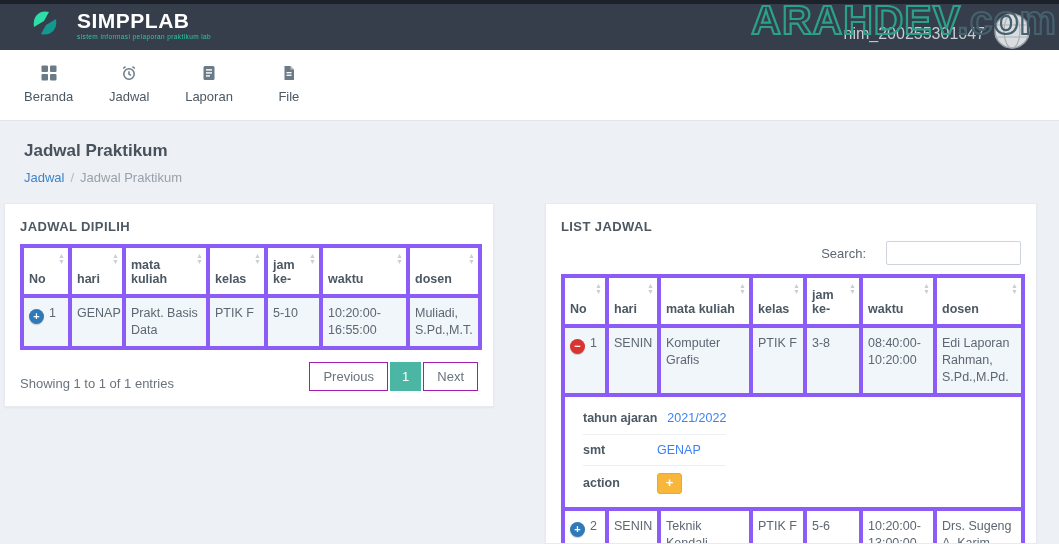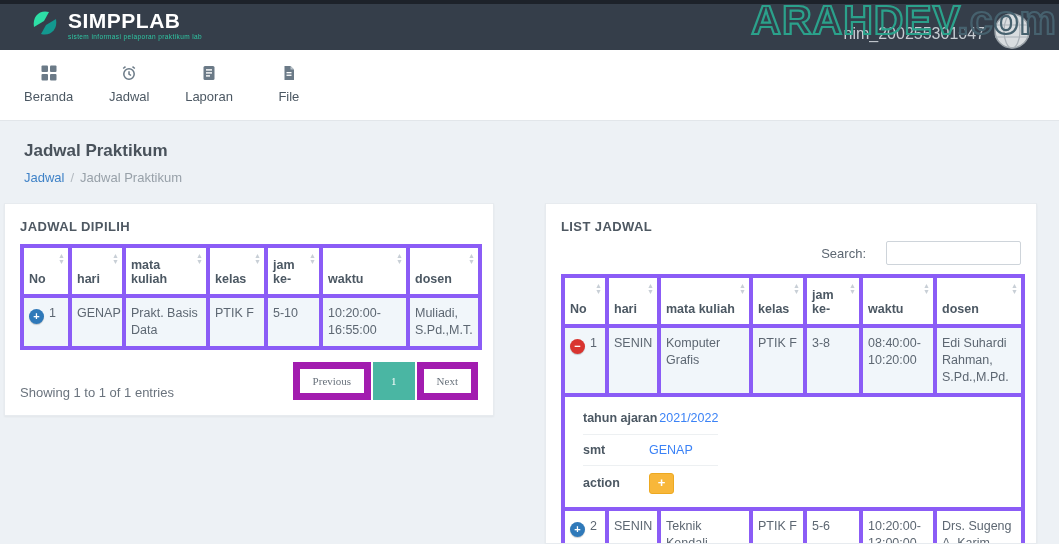--- a/index.html
+++ b/index.html
@@ -1,21 +1,21 @@
 <!DOCTYPE html>
 <html><head>
 <meta charset="utf-8">
 <style>
   html,body{margin:0;padding:0;background:#edf1f5;font-family:"Liberation Sans",sans-serif;}
   .screen{position:relative;width:1059px;height:544px;overflow:hidden;background:#edf1f5;}
 
   
   .navbar{position:absolute;left:0;top:0;width:1059px;height:50px;background:#353e4a;}
   .navbar::before{content:"";position:absolute;left:0;top:0;right:0;height:4px;background:#1d222a;}
-  .brand{position:absolute;left:30px;top:8px;display:flex;align-items:center;gap:8px;}
+  .brand{position:absolute;left:30px;top:8px;display:flex;align-items:center;gap:17px;}
   .brand-text{display:flex;flex-direction:column;}
   .brand-name{font-size:21px;font-weight:800;color:#ffffff;letter-spacing:.5px;line-height:22px;}
   .brand-tag{font-size:6.5px;color:#2fc7a3;letter-spacing:.4px;margin-top:1px;}
   .user-label{position:absolute;top:25px;right:74px;font-size:16px;color:#c6ccd2;z-index:1;}
   .globe{position:absolute;top:12px;right:28px;z-index:2;}
   .watermark{position:absolute;top:-3px;right:2px;z-index:3;font-size:41px;font-weight:800;letter-spacing:1px;white-space:nowrap;color:transparent;}
   .wm-main{-webkit-text-stroke:2.2px #2ba18b;}
   .wm-tld{-webkit-text-stroke:2.2px #46616e;}
 
   
@@ -53,28 +53,28 @@
 
   .ctl{display:inline-block;width:15px;height:15px;border-radius:50%;color:#fff;font-size:11px;font-weight:bold;line-height:15px;text-align:center;vertical-align:-3px;margin-right:5px;cursor:pointer;box-shadow:0 1px 1px rgba(0,0,0,.2);}
   .ctl-plus{background:#2f79b9;}
   .ctl-minus{background:#d9342f;}
 
   
   td.child-cell{padding:6px 0 6px 18px;background:#fff;}
   .child-list{list-style:none;margin:0;padding:0;width:-moz-max-content;width:max-content;min-width:133px;}
   .child-list li{border-bottom:1px solid #edf0f2;padding:7px 0;font-size:12.5px;white-space:nowrap;}
   .child-list li:last-child{border-bottom:none;}
-  .dl{display:inline-block;min-width:64px;margin-right:2px;font-weight:bold;color:#4c5863;}
+  .dl{display:inline-block;min-width:64px;margin-right:10px;font-weight:bold;color:#4c5863;}
   .dv{color:#3b82f6;}
   .action-btn{display:inline-block;width:23px;height:19px;background:#f8b73a;border:1px solid #eda921;border-radius:3px;color:#fff;font-weight:bold;font-size:13px;line-height:17px;text-align:center;cursor:pointer;vertical-align:middle;}
 
   
   .tfoot{display:flex;justify-content:space-between;align-items:flex-end;margin-top:12px;font-size:13px;color:#6a737d;}
   .pager{display:flex;gap:2px;}
-  .pbtn{border:7px solid #a21caf;background:#fff;color:#6a737d;font-size:11px;padding:6px 13px;cursor:pointer;font-family:Liberation Serif, serif;}
+  .pbtn{border:1px solid #a21caf;background:#fff;color:#6a737d;font-size:13px;padding:6px 13px;cursor:pointer;font-family:Liberation Sans, sans-serif;}
   .pbtn-active{background:#4ab6a3;border-color:#4ab6a3;color:#fff;padding:6px 11px;}
 </style>
 </head>
 <body>
 
 <div class="screen">
 
   <div class="navbar">
     <div class="brand">
       <span>
@@ -267,21 +267,21 @@
         </tr>
       </thead>
       <tbody>
         <tr class="stripe">
           <td><span class="ctl ctl-minus">−</span><span>1</span></td>
           <td>SENIN</td>
           <td>Komputer Grafis</td>
           <td>PTIK F</td>
           <td>3-8</td>
           <td>08:40:00-10:20:00</td>
-          <td>Edi Suhardi Rahman, S.Pd.,M.Pd.</td>
+          <td>Edi Laporan Rahman, S.Pd.,M.Pd.</td>
         </tr>
         <tr>
           <td class="child-cell" colspan="7">
             <ul class="child-list">
               <li>
                 <span class="dl">tahun ajaran</span><span class="dv">2021/2022</span>
               </li>
               <li>
                 <span class="dl">smt</span><span class="dv">GENAP</span>
               </li>

